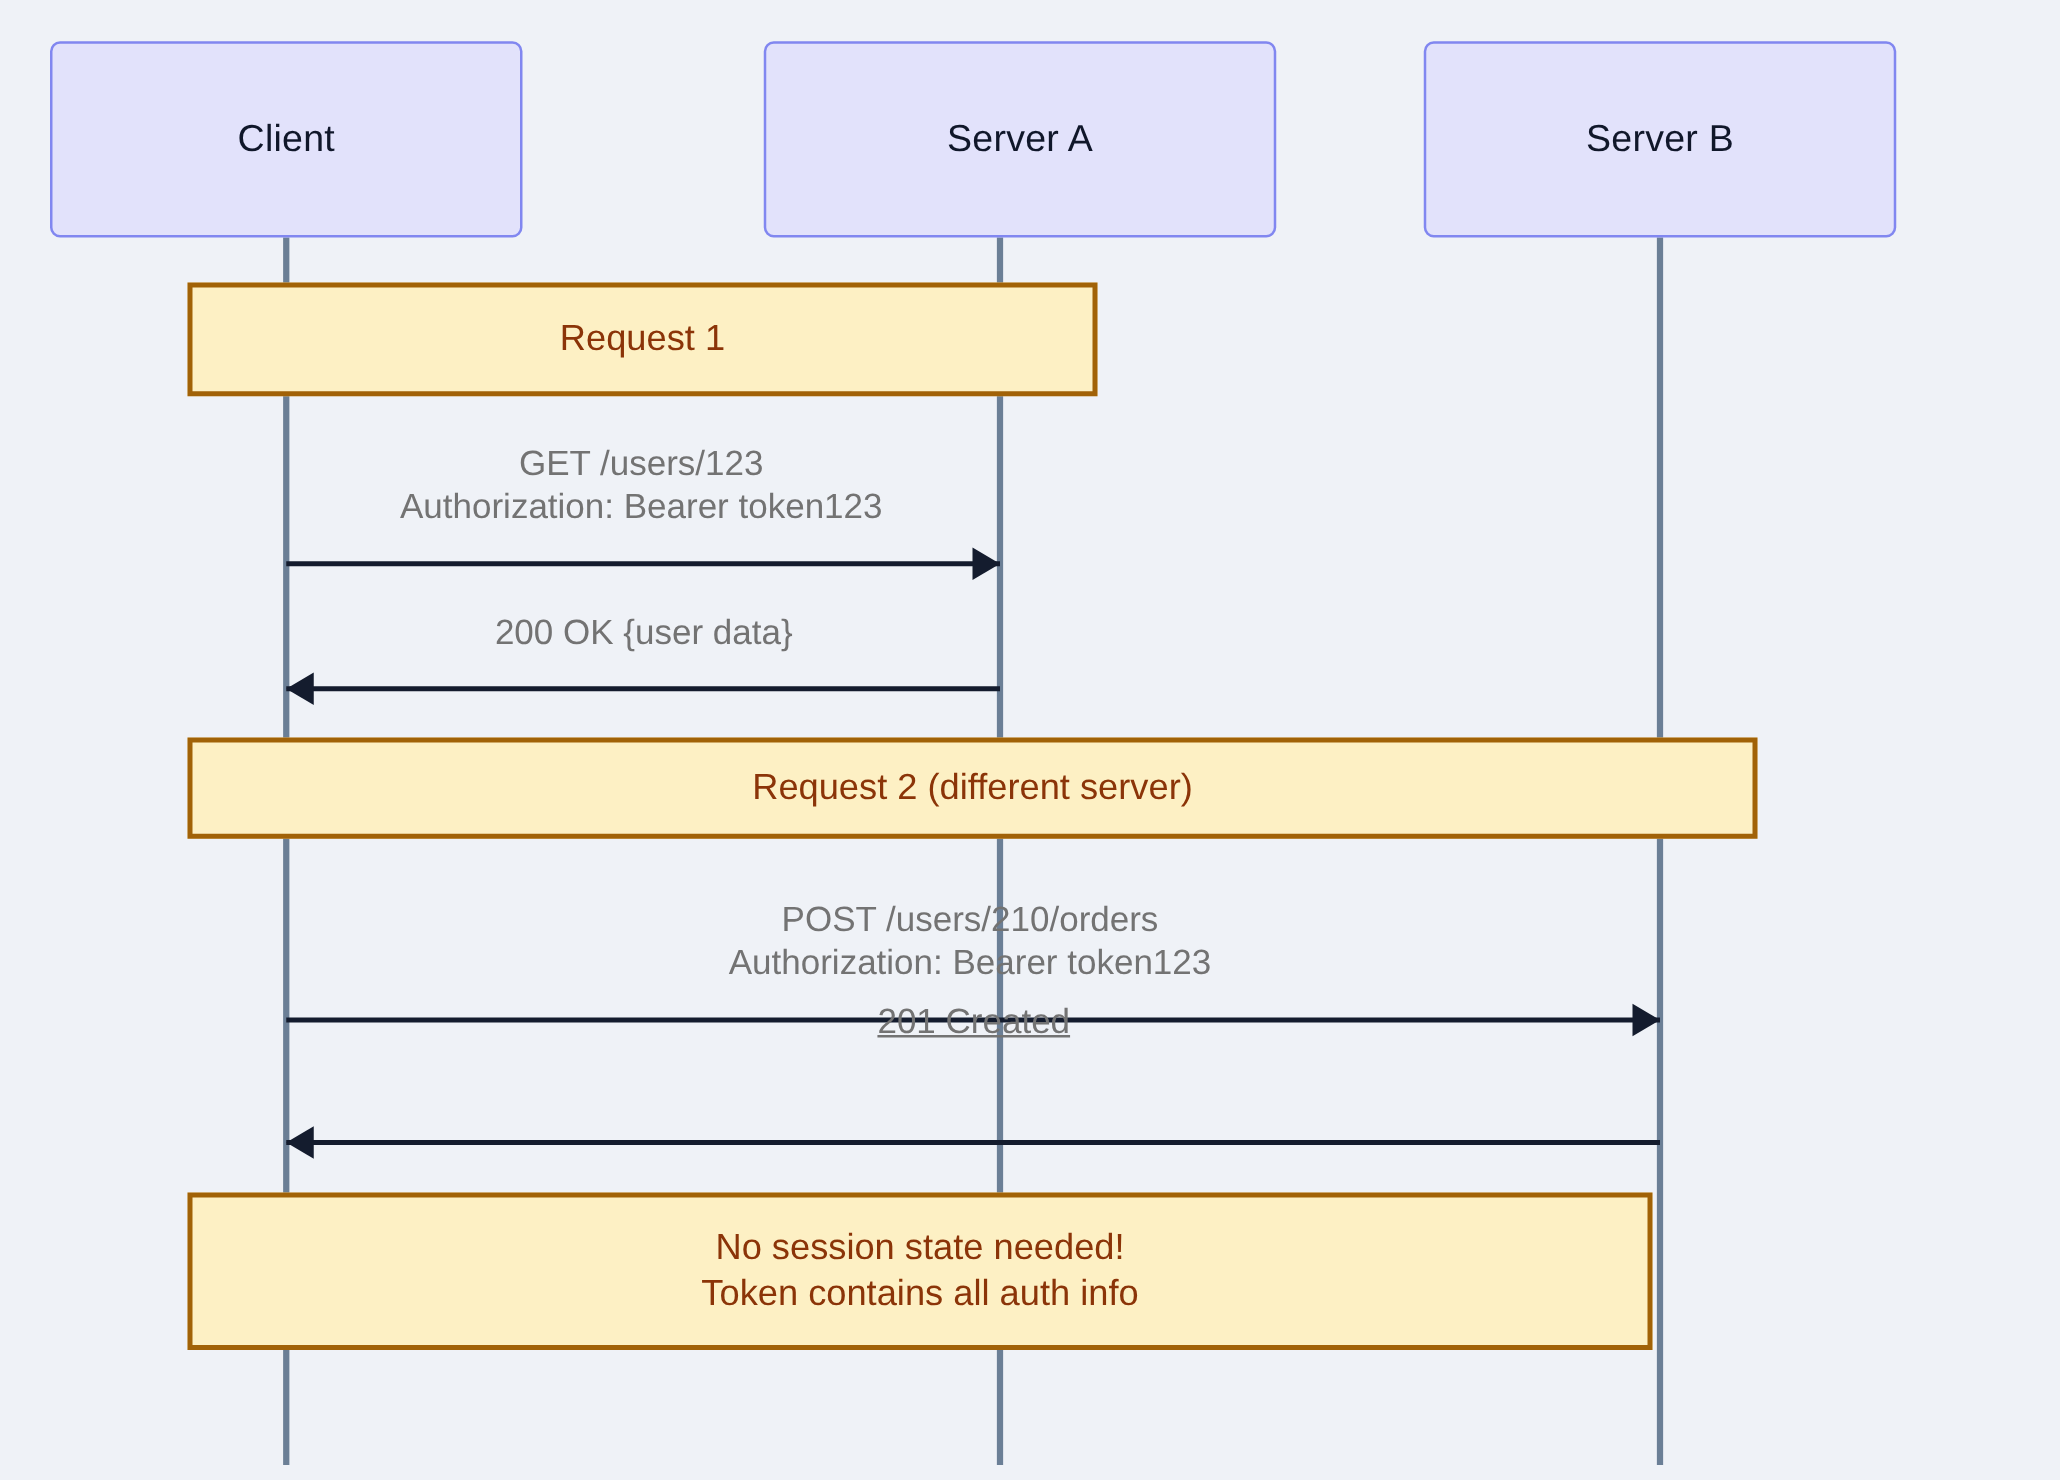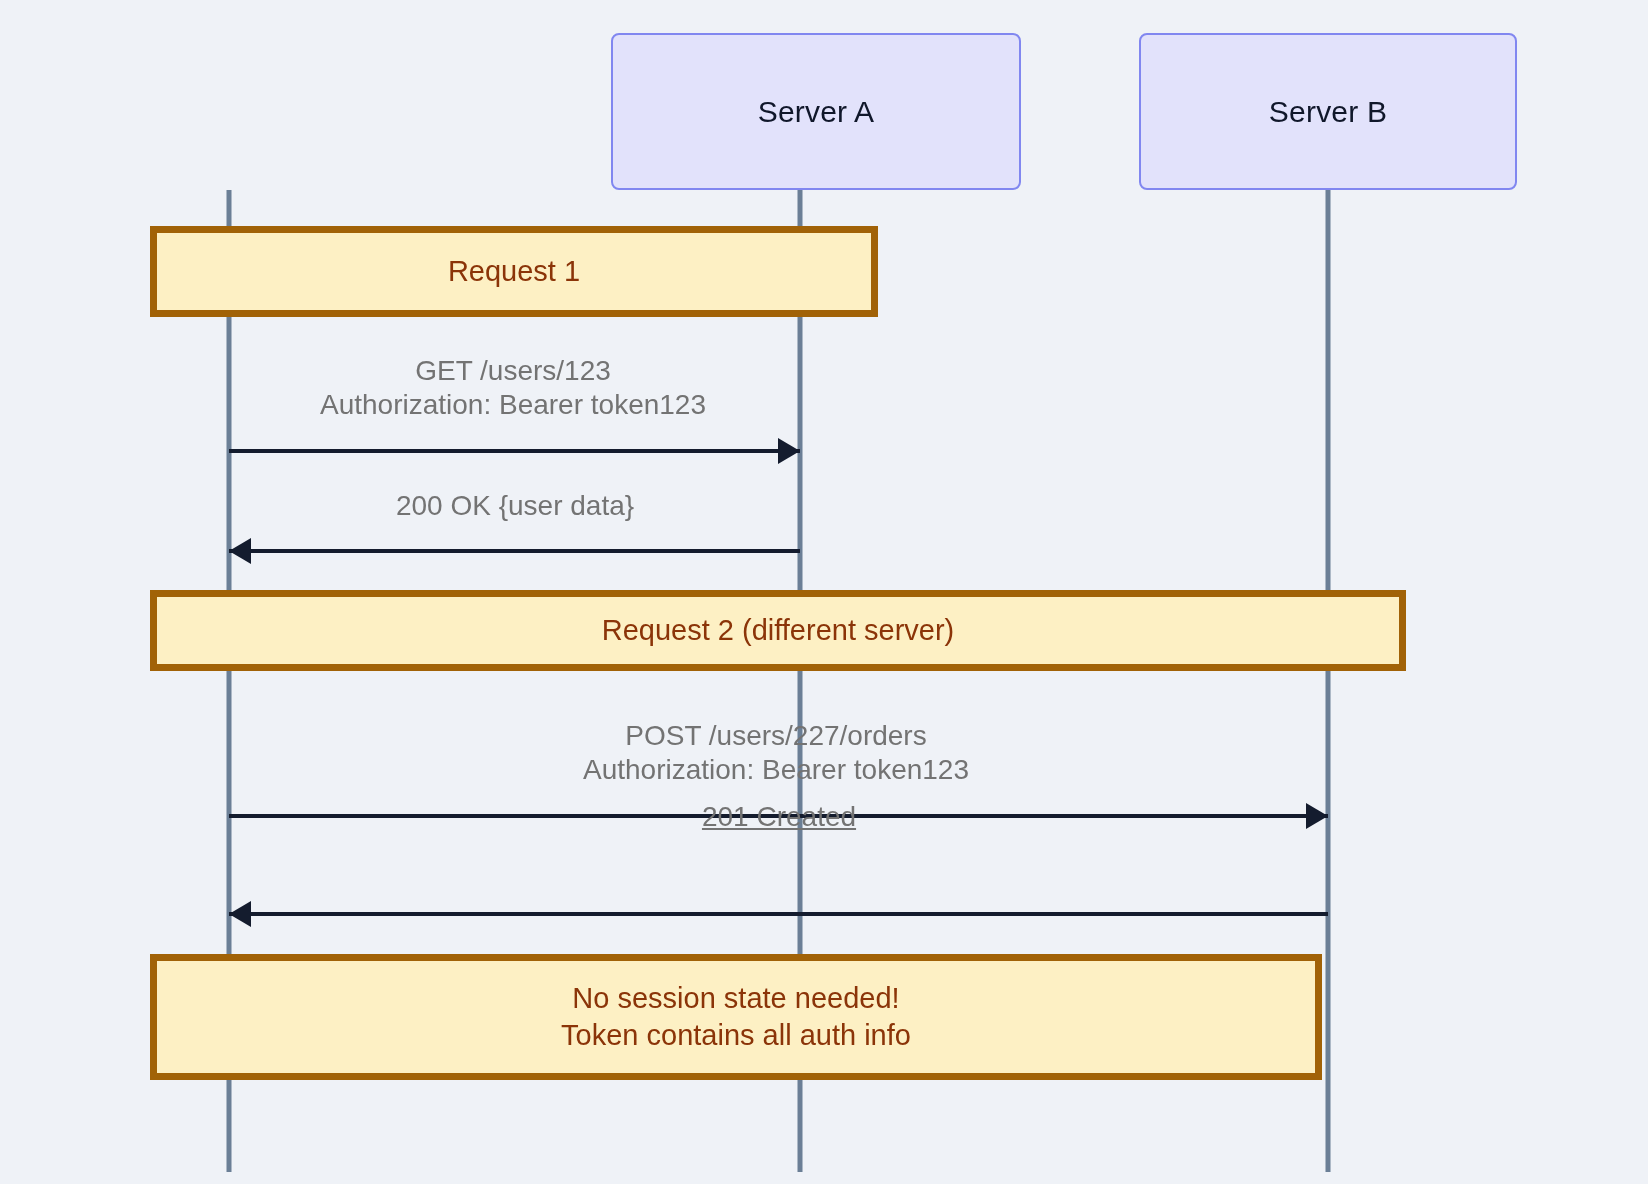--- a/index.html
+++ b/index.html
@@ -40,21 +40,21 @@
     position: absolute;
     width: 5px;
     background: #6b7f96;
     transform: translateX(-50%);
   }
   
   .note {
     position: absolute;
     box-sizing: border-box;
     background: #fdf0c4;
-    border: 7px solid #a16207;
+    border: 4px solid #a16207;
     display: flex;
     align-items: center;
     justify-content: center;
     text-align: center;
   }
   .note-label {
     font-size: 29px;
     line-height: 1.28;
     color: #8b3408;
     white-space: pre-line;
@@ -90,20 +90,23 @@
 </style>
 </head>
 <body>
 
 <div id="canvas">
 
   <div class="lifeline" style="left:229px; top:190px; height:982px;"></div>
   <div class="lifeline" style="left:800px; top:190px; height:982px;"></div>
   <div class="lifeline" style="left:1328px; top:190px; height:982px;"></div>
 
+  <div class="participant" style="left:40px; top:33px; width:378px; height:157px;">
+    <span class="participant-label">Client</span>
+  </div>
 
   <div class="participant" style="left:611px; top:33px; width:410px; height:157px;">
     <span class="participant-label">Server A</span>
   </div>
 
   <div class="participant" style="left:1139px; top:33px; width:378px; height:157px;">
     <span class="participant-label">Server B</span>
   </div>
 
   <div class="note" style="left:150px; top:226px; width:728px; height:91px;">
@@ -116,21 +119,21 @@
   <div class="arrowhead right" style="left:778px; top:438px;"></div>
 
   <div class="msg-label" style="left:515px; top:489px;">200 OK {user data}</div>
   <div class="msg-line" style="left:229px; top:549px; width:571px;"></div>
   <div class="arrowhead left" style="left:229px; top:538px;"></div>
 
   <div class="note" style="left:150px; top:590px; width:1256px; height:81px;">
     <span class="note-label">Request 2 (different server)</span>
   </div>
 
-  <div class="msg-label" style="left:776px; top:719px;">POST /users/227/orders
+  <div class="msg-label" style="left:776px; top:719px;">POST /users/210/orders
 Authorization: Bearer token123</div>
   <div class="msg-line" style="left:229px; top:814px; width:1099px;"></div>
   <div class="arrowhead right" style="left:1306px; top:803px;"></div>
 
   <div class="msg-label" style="left:779px; top:800px;text-decoration:underline;">201 Created</div>
   <div class="msg-line" style="left:229px; top:912px; width:1099px;"></div>
   <div class="arrowhead left" style="left:229px; top:901px;"></div>
 
   <div class="note" style="left:150px; top:954px; width:1172px; height:126px;">
     <span class="note-label">No session state needed!

